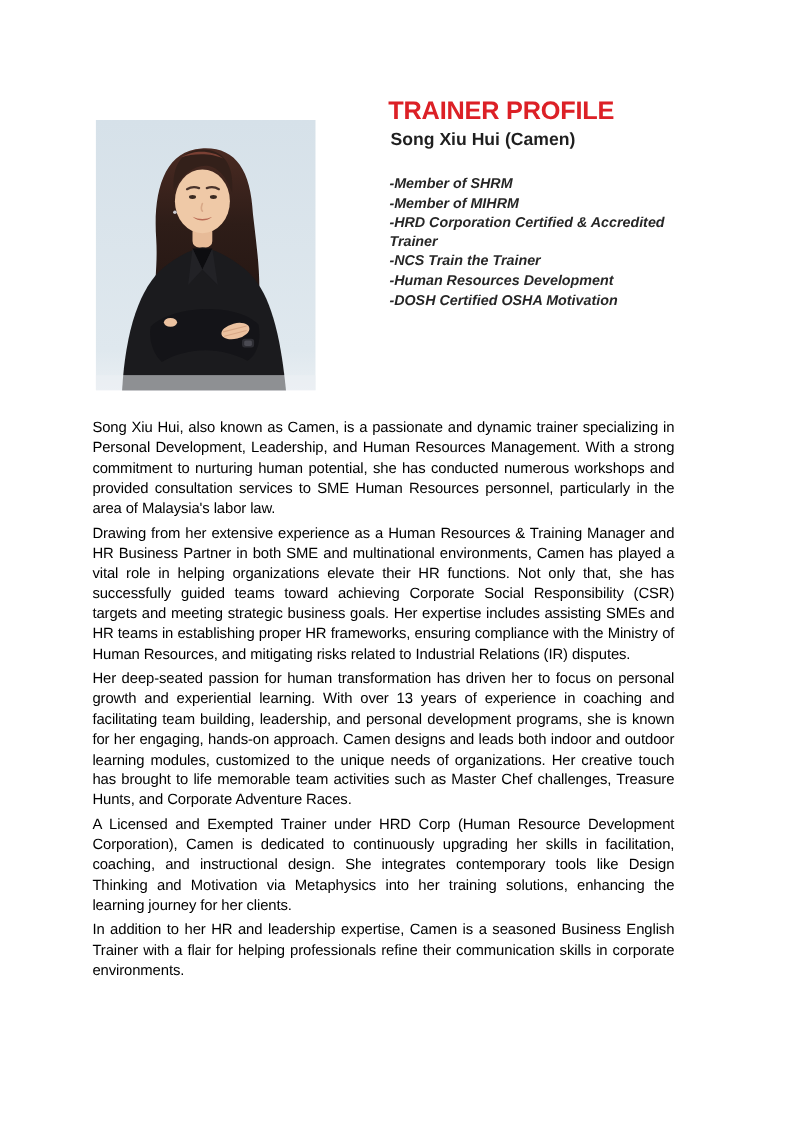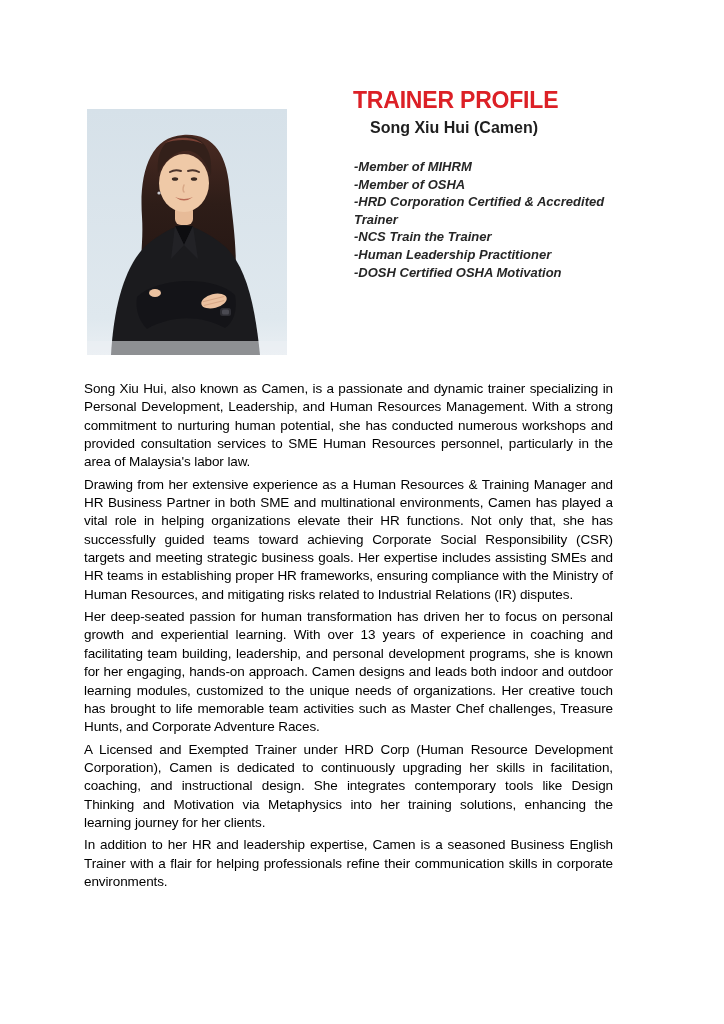--- a/index.html
+++ b/index.html
@@ -17,21 +17,21 @@
   .photo svg { display:block; }
   .doc-title {
     position:absolute; left:353px; top:89px;
     margin:0;
     font-size:23px; line-height:22px;
     font-weight:700;
     letter-spacing:-0.2px;
     color:#dc2026;
   }
   .trainer-name {
-    position:absolute; left:370px; top:120px;
+    position:absolute; left:355px; top:120px;
     margin:0;
     font-size:16px; line-height:16px;
     font-weight:700;
     color:#1f1f1f;
   }
   .credentials {
     position:absolute; left:354px; top:158px;
     width:268px;
     font-size:13px;
     font-weight:700;
@@ -112,25 +112,25 @@
 
       <rect x="0" y="232" width="200" height="14" fill="#edf1f4" opacity="0.55"></rect>
     </svg>
   </div>
 
   <h1 class="doc-title">TRAINER PROFILE</h1>
 
   <h2 class="trainer-name">Song Xiu Hui (Camen)</h2>
 
   <div class="credentials">
+    <div class="cred">-Member of SHRM</div>
     <div class="cred">-Member of MIHRM</div>
-    <div class="cred">-Member of OSHA</div>
     <div class="cred">-HRD Corporation Certified &amp; Accredited Trainer</div>
     <div class="cred">-NCS Train the Trainer</div>
-    <div class="cred">-Human Leadership Practitioner</div>
+    <div class="cred">-Human Resources Development</div>
     <div class="cred">-DOSH Certified OSHA Motivation</div>
   </div>
 
   <div class="bio">
     <p>Song Xiu Hui, also known as Camen, is a passionate and dynamic trainer specializing in Personal Development, Leadership, and Human Resources Management. With a strong commitment to nurturing human potential, she has conducted numerous workshops and provided consultation services to SME Human Resources personnel, particularly in the area of Malaysia's labor law.</p>
     <p>Drawing from her extensive experience as a Human Resources &amp; Training Manager and HR Business Partner in both SME and multinational environments, Camen has played a vital role in helping organizations elevate their HR functions. Not only that, she has successfully guided teams toward achieving Corporate Social Responsibility (CSR) targets and meeting strategic business goals. Her expertise includes assisting SMEs and HR teams in establishing proper HR frameworks, ensuring compliance with the Ministry of Human Resources, and mitigating risks related to Industrial Relations (IR) disputes.</p>
     <p>Her deep-seated passion for human transformation has driven her to focus on personal growth and experiential learning. With over 13 years of experience in coaching and facilitating team building, leadership, and personal development programs, she is known for her engaging, hands-on approach. Camen designs and leads both indoor and outdoor learning modules, customized to the unique needs of organizations. Her creative touch has brought to life memorable team activities such as Master Chef challenges, Treasure Hunts, and Corporate Adventure Races.</p>
     <p>A Licensed and Exempted Trainer under HRD Corp (Human Resource Development Corporation), Camen is dedicated to continuously upgrading her skills in facilitation, coaching, and instructional design. She integrates contemporary tools like Design Thinking and Motivation via Metaphysics into her training solutions, enhancing the learning journey for her clients.</p>
     <p>In addition to her HR and leadership expertise, Camen is a seasoned Business English Trainer with a flair for helping professionals refine their communication skills in corporate environments.</p>
   </div>

